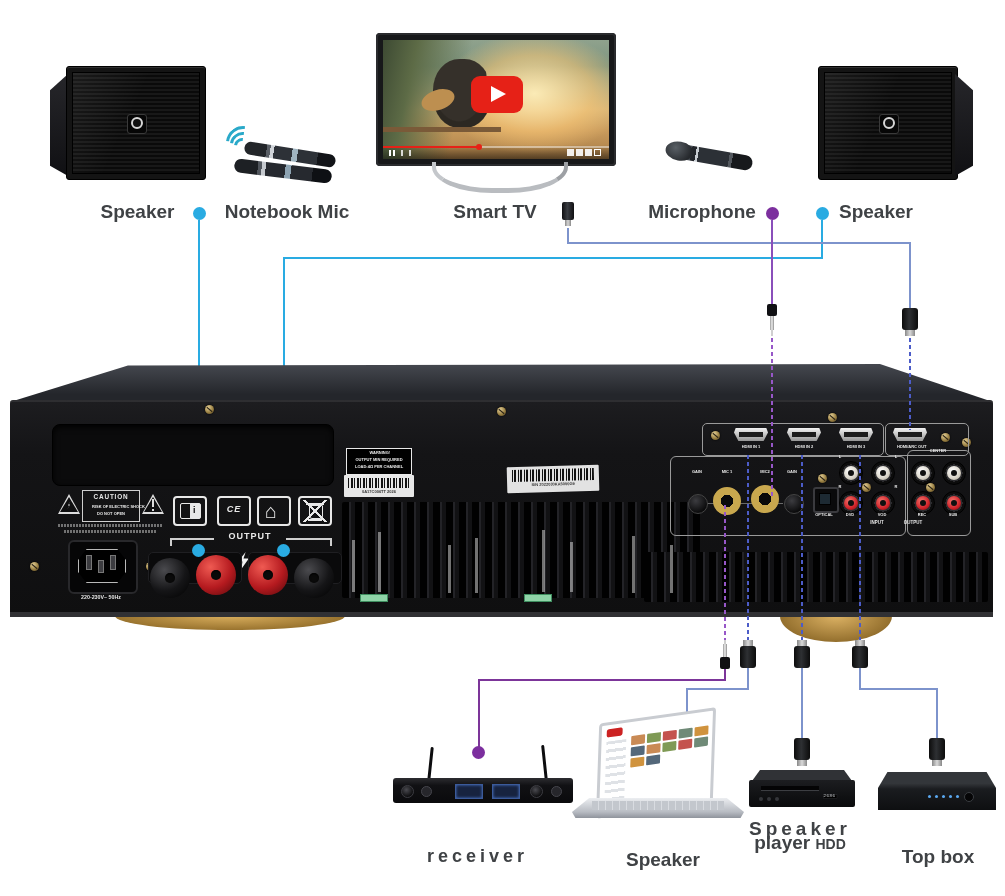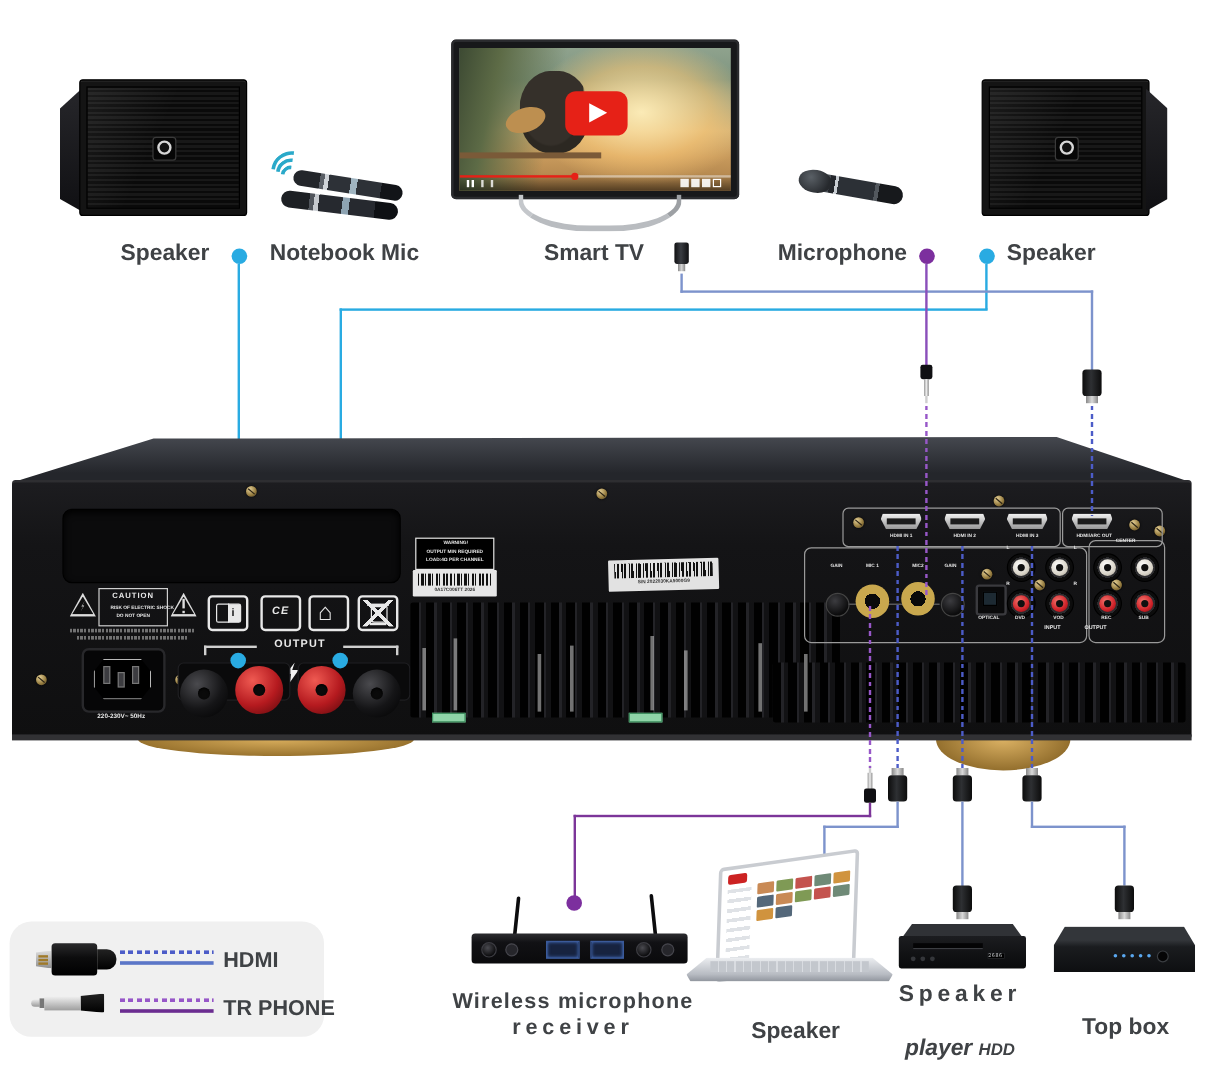--- a/index.html
+++ b/index.html
@@ -435,44 +435,23 @@
     </div>
   </div>
 
   <div>
     <div class="abs" style="left:878px;top:772px;width:118px;height:38px;background:linear-gradient(180deg,#33363a 0 30%,#1a1c1f 45%,#0e0f11);clip-path:polygon(0 42%,8% 0,92% 0,100% 42%,100% 100%,0 100%);">
       <span class="abs" style="left:50px;top:23px;width:3px;height:3px;border-radius:50%;background:#5aa8f0;box-shadow:7px 0 0 #5aa8f0,14px 0 0 #5aa8f0,21px 0 0 #5aa8f0,28px 0 0 #5aa8f0;"></span>
       <span class="abs" style="left:86px;top:20px;width:8px;height:8px;border-radius:50%;background:#050506;border:1px solid #3a3d41;"></span>
     </div>
   </div>
 
-  <div id="legend">
-    <div class="abs" style="left:22px;top:16px;width:70px;height:30px;">
-      <span class="abs" style="left:0;top:8px;width:13px;height:15px;background:linear-gradient(180deg,#dedede,#8f8f8f);clip-path:polygon(0 12%,100% 0,100% 100%,0 88%);"></span>
-      <span class="abs" style="left:2px;top:12px;width:8px;height:1.5px;background:#a07a28;box-shadow:0 3px 0 #a07a28,0 6px 0 #a07a28;"></span>
-      <span class="abs" style="left:13px;top:2px;width:38px;height:27px;background:linear-gradient(180deg,#2a2a2c,#0c0c0d 45%,#000);border-radius:3px;"></span>
-      <span class="abs" style="left:51px;top:7px;width:16px;height:17px;background:linear-gradient(180deg,#222,#000);border-radius:0 8px 8px 0;"></span>
-    </div>
-    <div class="doth-b" style="left:92px;top:24px;width:78px;"></div>
-    <div class="abs" style="left:92px;top:33px;width:78px;height:3px;background:#5b76c8;"></div>
-    <div class="dlab" style="left:178px;top:22px;width:70px;font-size:18px;text-align:left;">HDMI</div>
-    <div class="abs" style="left:18px;top:58px;width:74px;height:20px;">
-      <span class="abs" style="left:0;top:7px;width:7px;height:6px;background:linear-gradient(180deg,#e8e8e8,#9a9a9a);border-radius:3px 0 0 3px;"></span>
-      <span class="abs" style="left:7px;top:6px;width:4px;height:8px;background:#777;"></span>
-      <span class="abs" style="left:11px;top:4px;width:30px;height:12px;background:linear-gradient(180deg,#f2f2f2,#9e9e9e);"></span>
-      <span class="abs" style="left:41px;top:2px;width:20px;height:16px;background:linear-gradient(180deg,#222,#000);clip-path:polygon(0 12%,100% 0,100% 100%,0 88%);border-radius:2px;"></span>
-    </div>
-    <div class="doth-p" style="left:92px;top:64px;width:78px;"></div>
-    <div class="abs" style="left:92px;top:73px;width:78px;height:3px;background:#6b2d91;"></div>
-    <div class="dlab" style="left:178px;top:62px;width:90px;font-size:18px;text-align:left;">TR PHONE</div>
-  </div>
-
-  <div class="dlab" style="left:375px;top:824px;width:205px;font-size:18px;letter-spacing:1px;">Wireless microphone</div>
+
   <div class="dlab" style="left:375px;top:846px;width:205px;font-size:18px;letter-spacing:4px;">receiver</div>
   <div class="dlab" style="left:603px;top:849px;width:120px;">Speaker</div>
   <div class="dlab" style="left:745px;top:818px;width:110px;letter-spacing:4px;">Speaker</div>
-  <div class="dlab" style="left:740px;top:863px;width:120px;font-style:italic;">
+  <div class="dlab" style="left:740px;top:832px;width:120px;">
     <span>player</span>
     <span style="font-size:14px;">HDD</span>
   </div>
   <div class="dlab" style="left:888px;top:846px;width:100px;">Top box</div>
 
 </div>
 
 </body></html>

